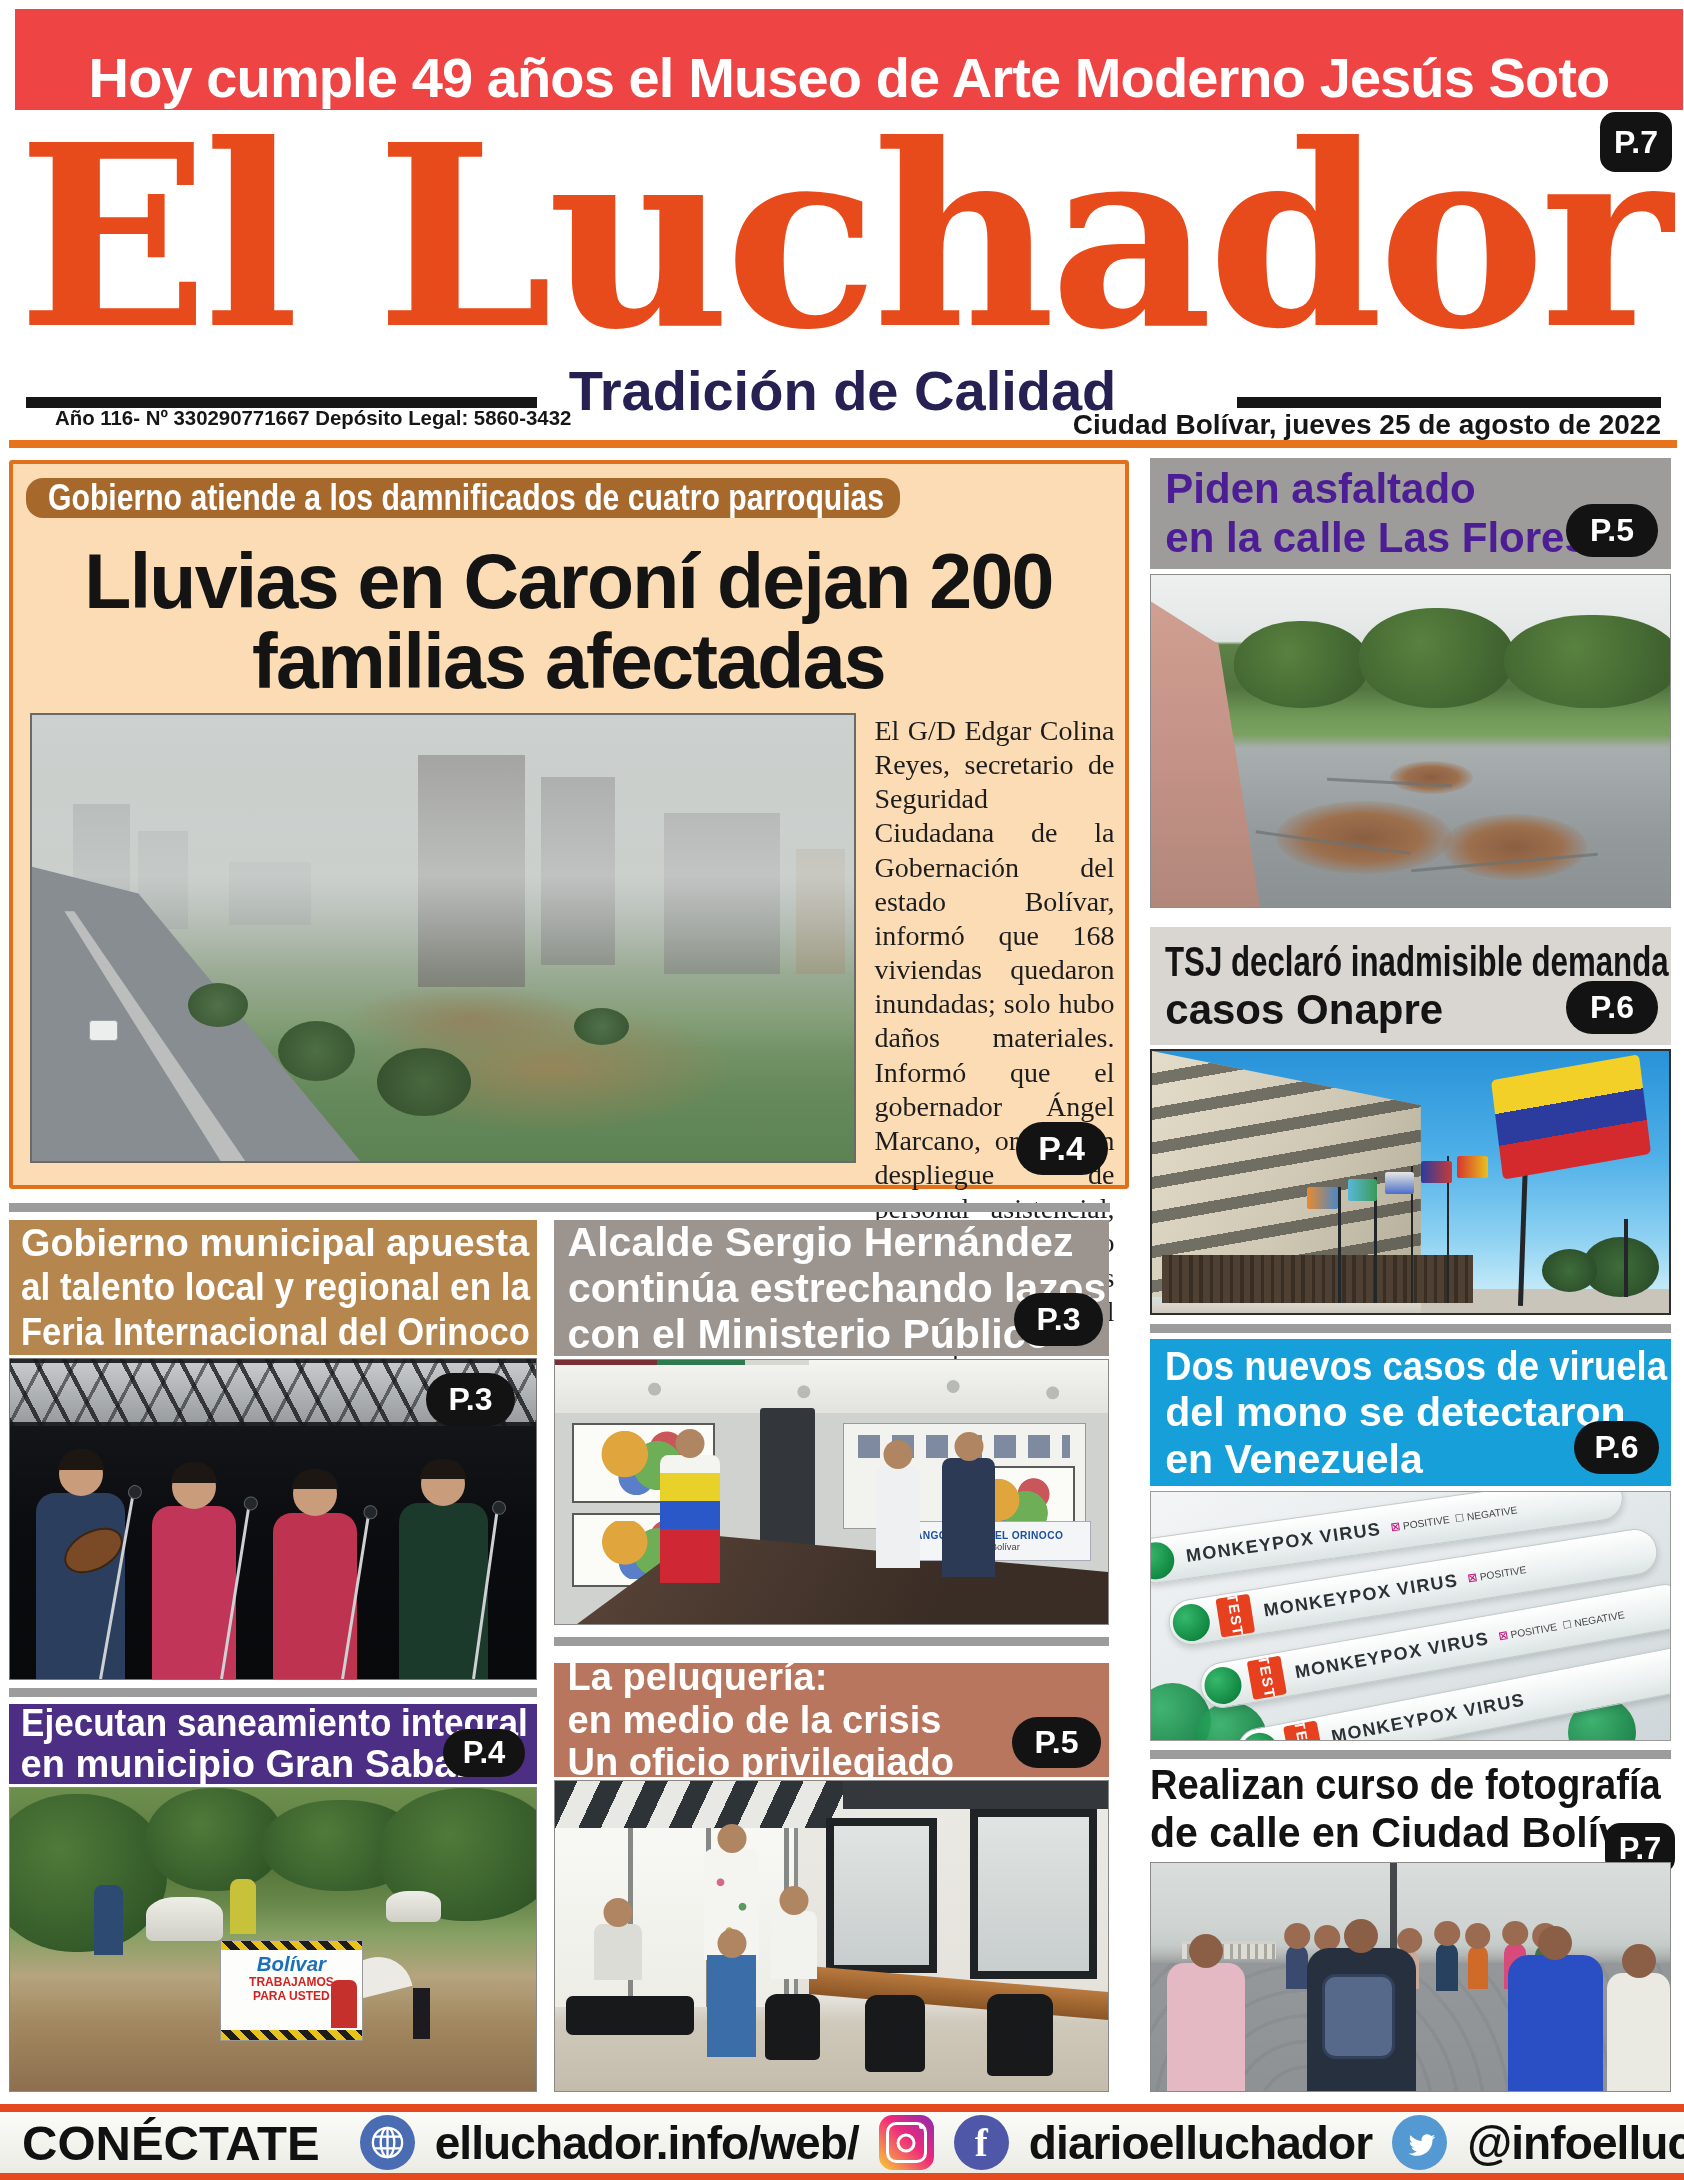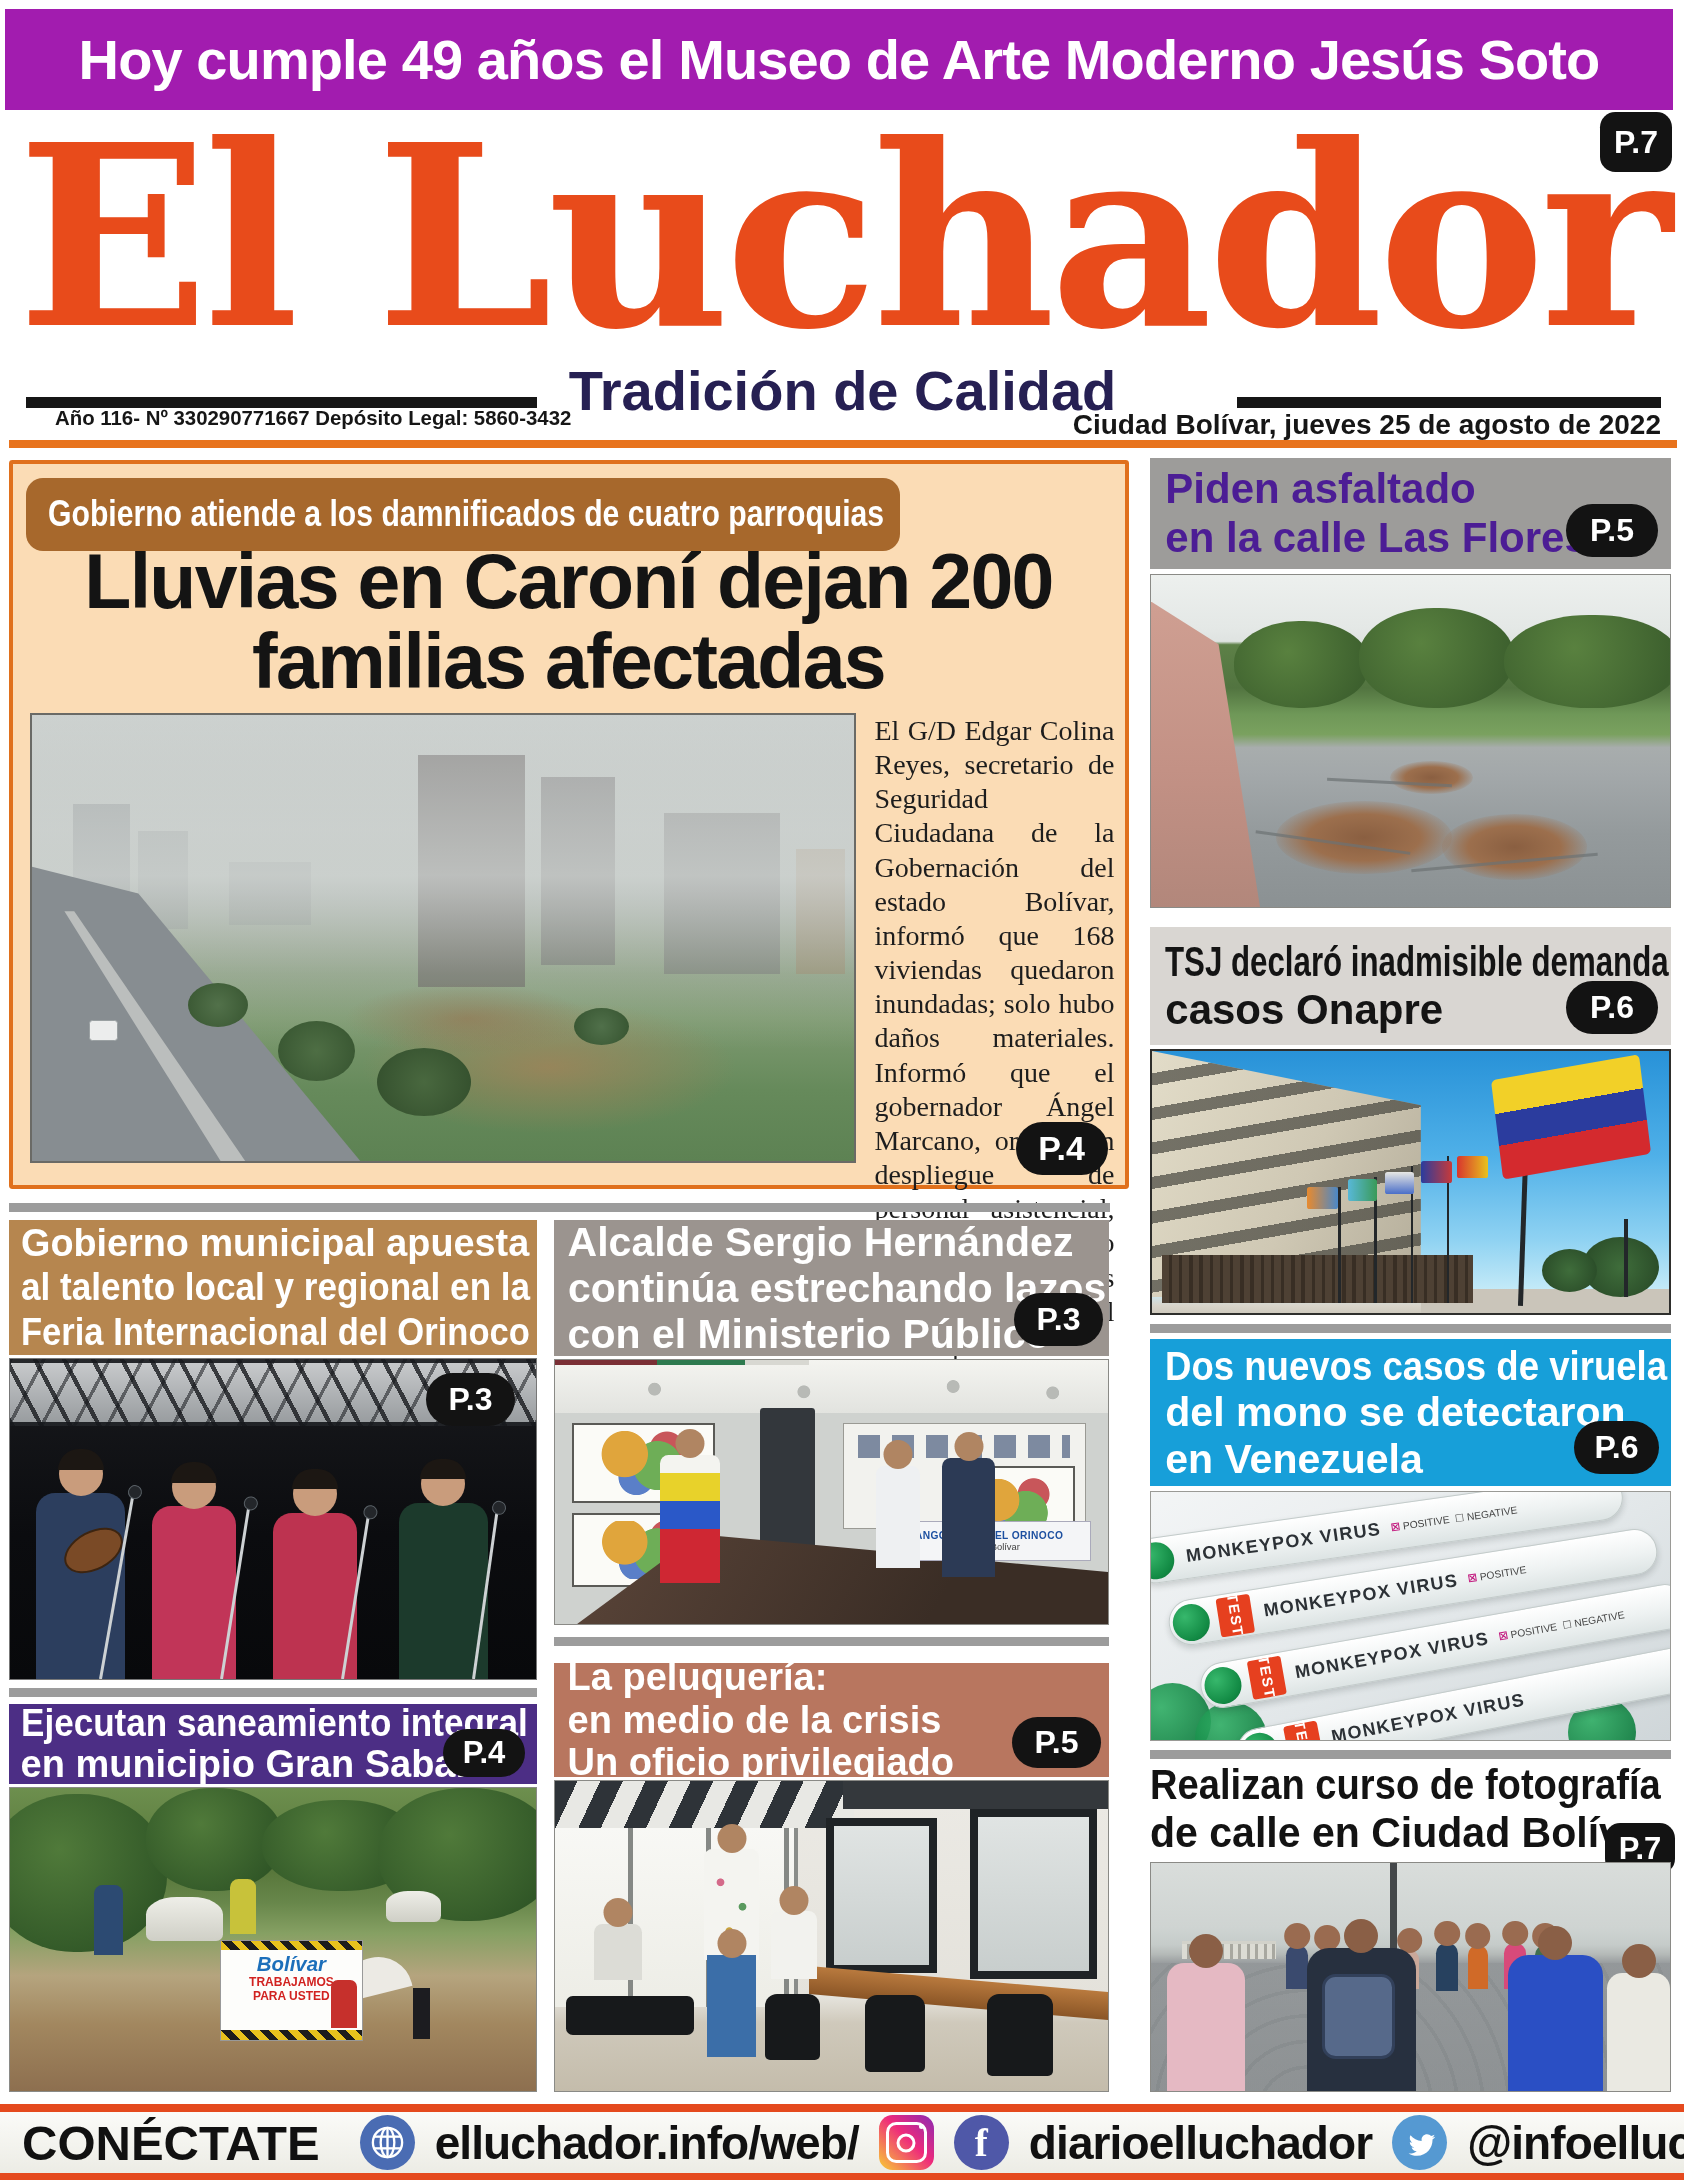--- a/index.html
+++ b/index.html
@@ -2,22 +2,22 @@
 <html style="font-size:13.6px"><head>
 <meta charset="utf-8">
 <style>
   * { margin:0; padding:0; box-sizing:border-box; }
   html,body { background:#ffffff; }
   body { width:1685px; height:2181px; position:relative; overflow:hidden;
          font-family:"Liberation Sans", sans-serif; }
   .abs { position:absolute; }
 
   
-  #top-banner { left:5px; top:8.5px; width:1668px; height:101px; background:#a21caf;
-    display:flex; align-items:center; justify-content:center; }
+  #top-banner { left:15px; top:8.5px; width:1668px; height:101px; background:#ef4444;
+    display:flex; align-items:flex-end; justify-content:center; }
   #top-banner .line { color:#fff; font-weight:bold; font-size:56px; letter-spacing:-0.9px; white-space:nowrap; }
 
   
   #masthead { left:0; top:101px; width:1685px; height:271px; display:flex; align-items:center; justify-content:center; }
   #masthead .title { font-family:"DejaVu Serif", serif; font-weight:bold; font-size:251px; line-height:1;
     color:#e84b1b; letter-spacing:-5.1px; white-space:nowrap; }
   .pill { background:#131313; color:#fff; font-weight:bold; display:flex; align-items:center; justify-content:center; }
   #mast-badge { left:1600px; top:112px; width:72px; height:60px; border-radius:15.3px; font-size:32px; }
 
   
@@ -25,21 +25,21 @@
   #tag-bar-right { left:1237px; top:397px; width:424px; height:11px; background:#161616; }
   #edition-line { left:55px; top:407px; font-size:20.4px; font-weight:bold; color:#161616; white-space:nowrap; }
   #tagline { left:0; top:358px; width:1685px; text-align:center; }
   #tagline .line { display:inline-block; font-size:56px; font-weight:bold; color:#262053; letter-spacing:0px; }
   #dateline { right:24px; top:409px; font-size:28px; font-weight:bold; color:#161616; white-space:nowrap; }
   #orange-rule { left:8.5px; top:440px; width:1668px; height:7.7px; background:#e8731d; }
 
   
   #lead-panel { left:8.5px; top:460px; width:1120px; height:729px; background:#fbdcb5;
     border:4.3px solid #e0701c; border-radius:3.4px; }
-  #lead-kicker { left:13.6px; top:13.6px; width:874px; height:73px; background:#a7682c; border-radius:17px;
+  #lead-kicker { left:13.6px; top:13.6px; width:874px; height:40px; background:#a7682c; border-radius:17px;
     display:flex; align-items:center; padding-left:22px; }
   #lead-kicker .line { color:#fff; font-size:37px; font-weight:bold; white-space:nowrap; }
   #lead-headline { left:0; top:77px; width:1112px; display:flex; flex-direction:column; align-items:center; }
   #lead-headline .line { font-size:77px; font-weight:bold; color:#141414; line-height:1.04;
     letter-spacing:-1.7px; white-space:nowrap; display:inline-block; }
   #lead-photo { left:17px; top:249px; width:826px; height:450px; border:2.6px solid #6a6a66; overflow:hidden;
     background:linear-gradient(180deg,#c6cbc9 0%,#b6bcb9 26%,#a3aba5 40%,#92a18c 52%,#7e9a71 68%,#668a5b 84%,#5d8253 100%); }
   #lead-body { left:862px; top:250px; width:240px; height:400px; font-family:"Liberation Serif", serif;
     font-size:28px; line-height:1.22; color:#1d1d1d; text-align:justify; }
   #lead-badge { left:1003px; top:658px; width:92px; height:53px; border-radius:26.4px; font-size:34px; }

